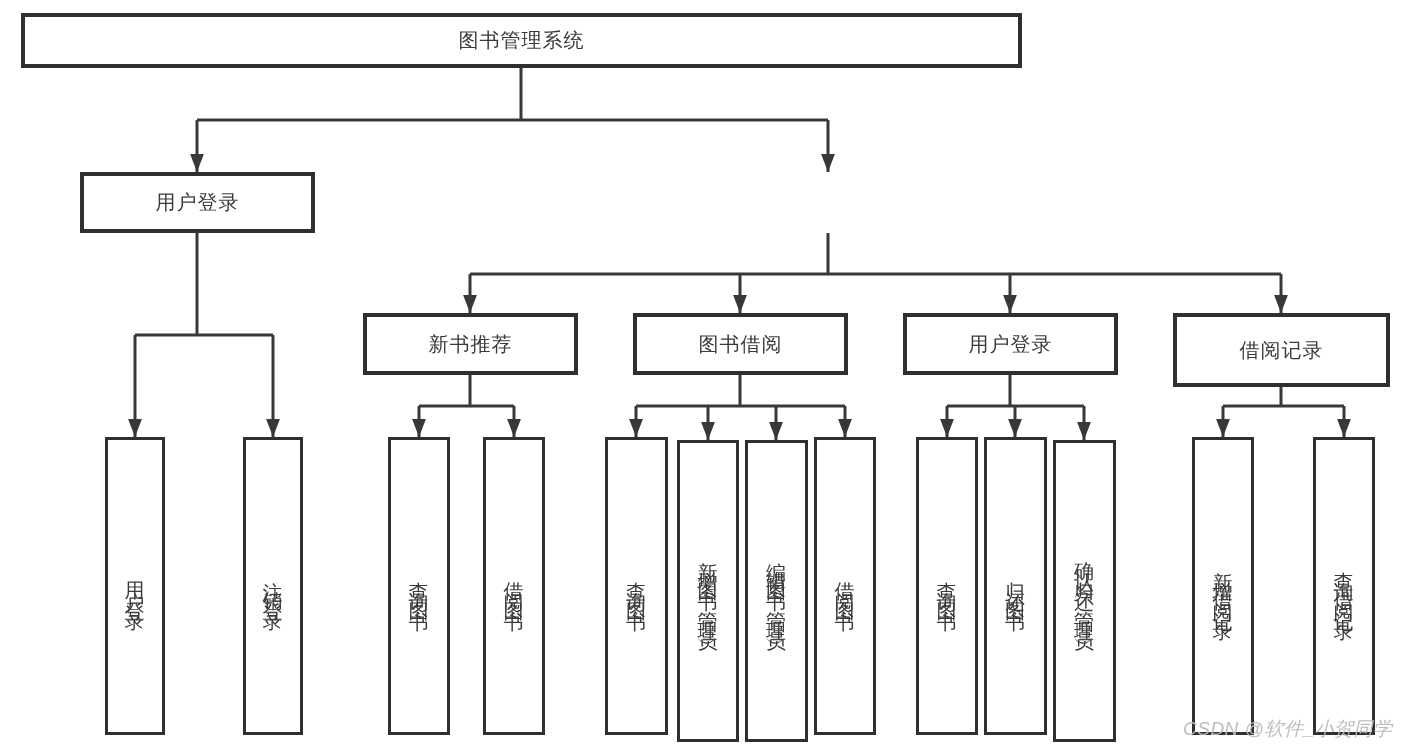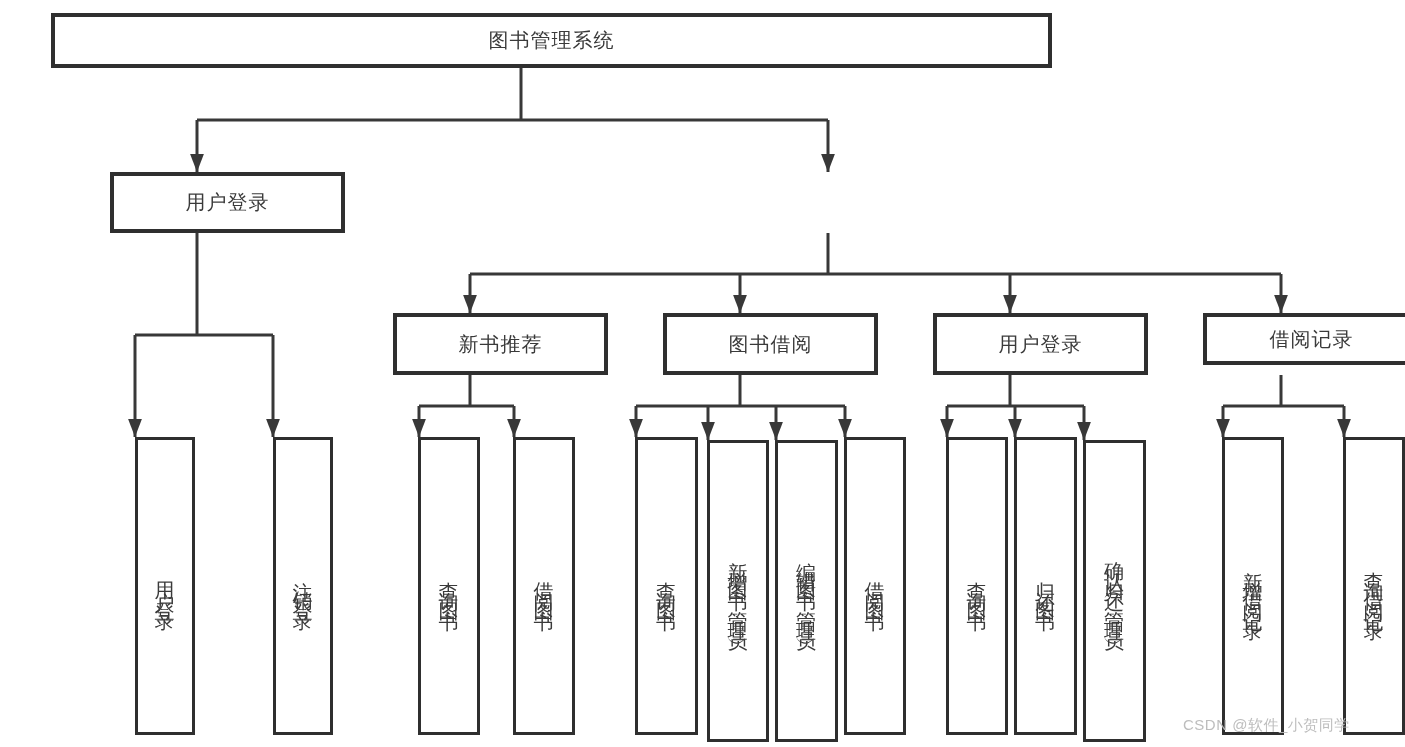--- a/index.html
+++ b/index.html
@@ -5,31 +5,30 @@
   html,body{margin:0;padding:0;background:#fff;}
   #canvas{
     position:relative;width:1405px;height:747px;background:#ffffff;
     overflow:hidden;font-family:"Liberation Sans",sans-serif;
   }
   #wires{position:absolute;left:0;top:0;width:1405px;height:747px;}
   .box{
     position:absolute;box-sizing:border-box;background:#ffffff;
     border:4px solid #2f2f2f;display:flex;align-items:center;justify-content:center;
     color:#3a3a3a;
-    margin-left:30px;
   }
   .hlabel{font-size:20px;letter-spacing:1px;white-space:nowrap;}
   .leaf{border-width:3px;}
   .vtext{
     writing-mode:vertical-rl;text-orientation:mixed;
     font-size:20px;letter-spacing:10px;line-height:1;color:#3a3a3a;
   }
   .watermark{
-    position:absolute;left:1183px;top:716px;font-size:15px;letter-spacing:0.5px;
-    color:rgba(185,185,185,0.95);white-space:nowrap;z-index:6;
+    position:absolute;left:1183px;top:716px;font-size:19px;letter-spacing:0.5px;
+    color:rgba(185,185,185,0.95);white-space:nowrap;z-index:6;font-style:italic;
   }
 </style>
 </head>
 <body>
 
 <div id="canvas">
 
   <svg id="wires" viewBox="0 0 1405 747" xmlns="http://www.w3.org/2000/svg">
     <defs>
       <marker id="arrow" viewBox="0 0 10 10" refX="10" refY="5" markerWidth="6" markerHeight="4.6" orient="auto" preserveAspectRatio="none">
@@ -83,21 +82,21 @@
 
   <div class="box" style="left:363px;top:313px;width:215px;height:62px">
     <span class="hlabel">新书推荐</span>
   </div>
   <div class="box" style="left:633px;top:313px;width:215px;height:62px">
     <span class="hlabel">图书借阅</span>
   </div>
   <div class="box" style="left:903px;top:313px;width:215px;height:62px">
     <span class="hlabel">用户登录</span>
   </div>
-  <div class="box" style="left:1173px;top:313px;width:217px;height:52px">
+  <div class="box" style="left:1173px;top:313px;width:217px;height:74px">
     <span class="hlabel">借阅记录</span>
   </div>
 
   <div class="box leaf" style="left:105px;top:437px;width:60px;height:298px">
     <span class="vtext">用户登录</span>
   </div>
   <div class="box leaf" style="left:243px;top:437px;width:60px;height:298px">
     <span class="vtext">注销登录</span>
   </div>
 

